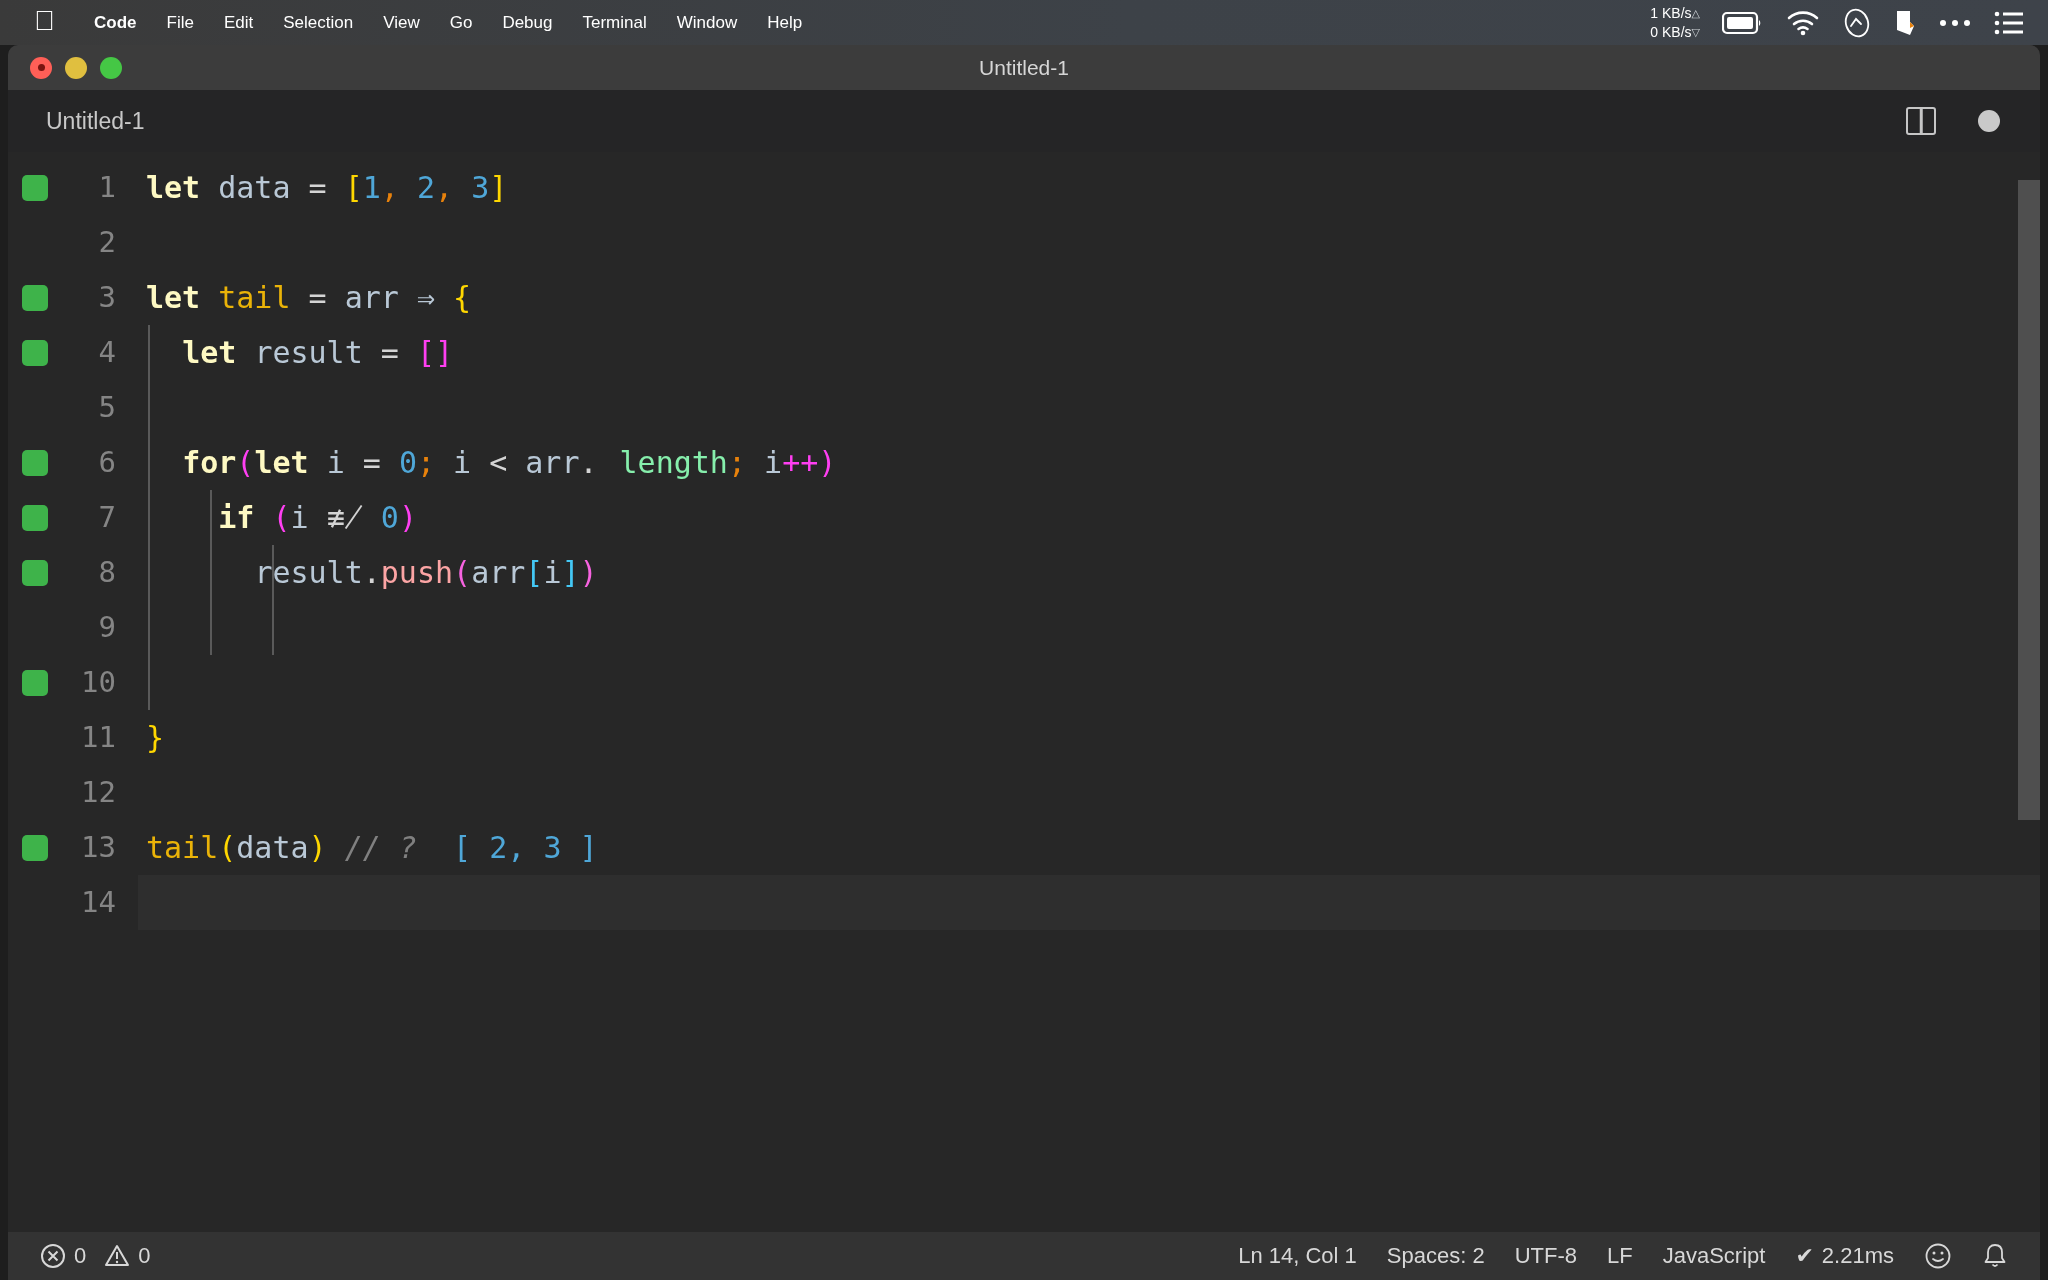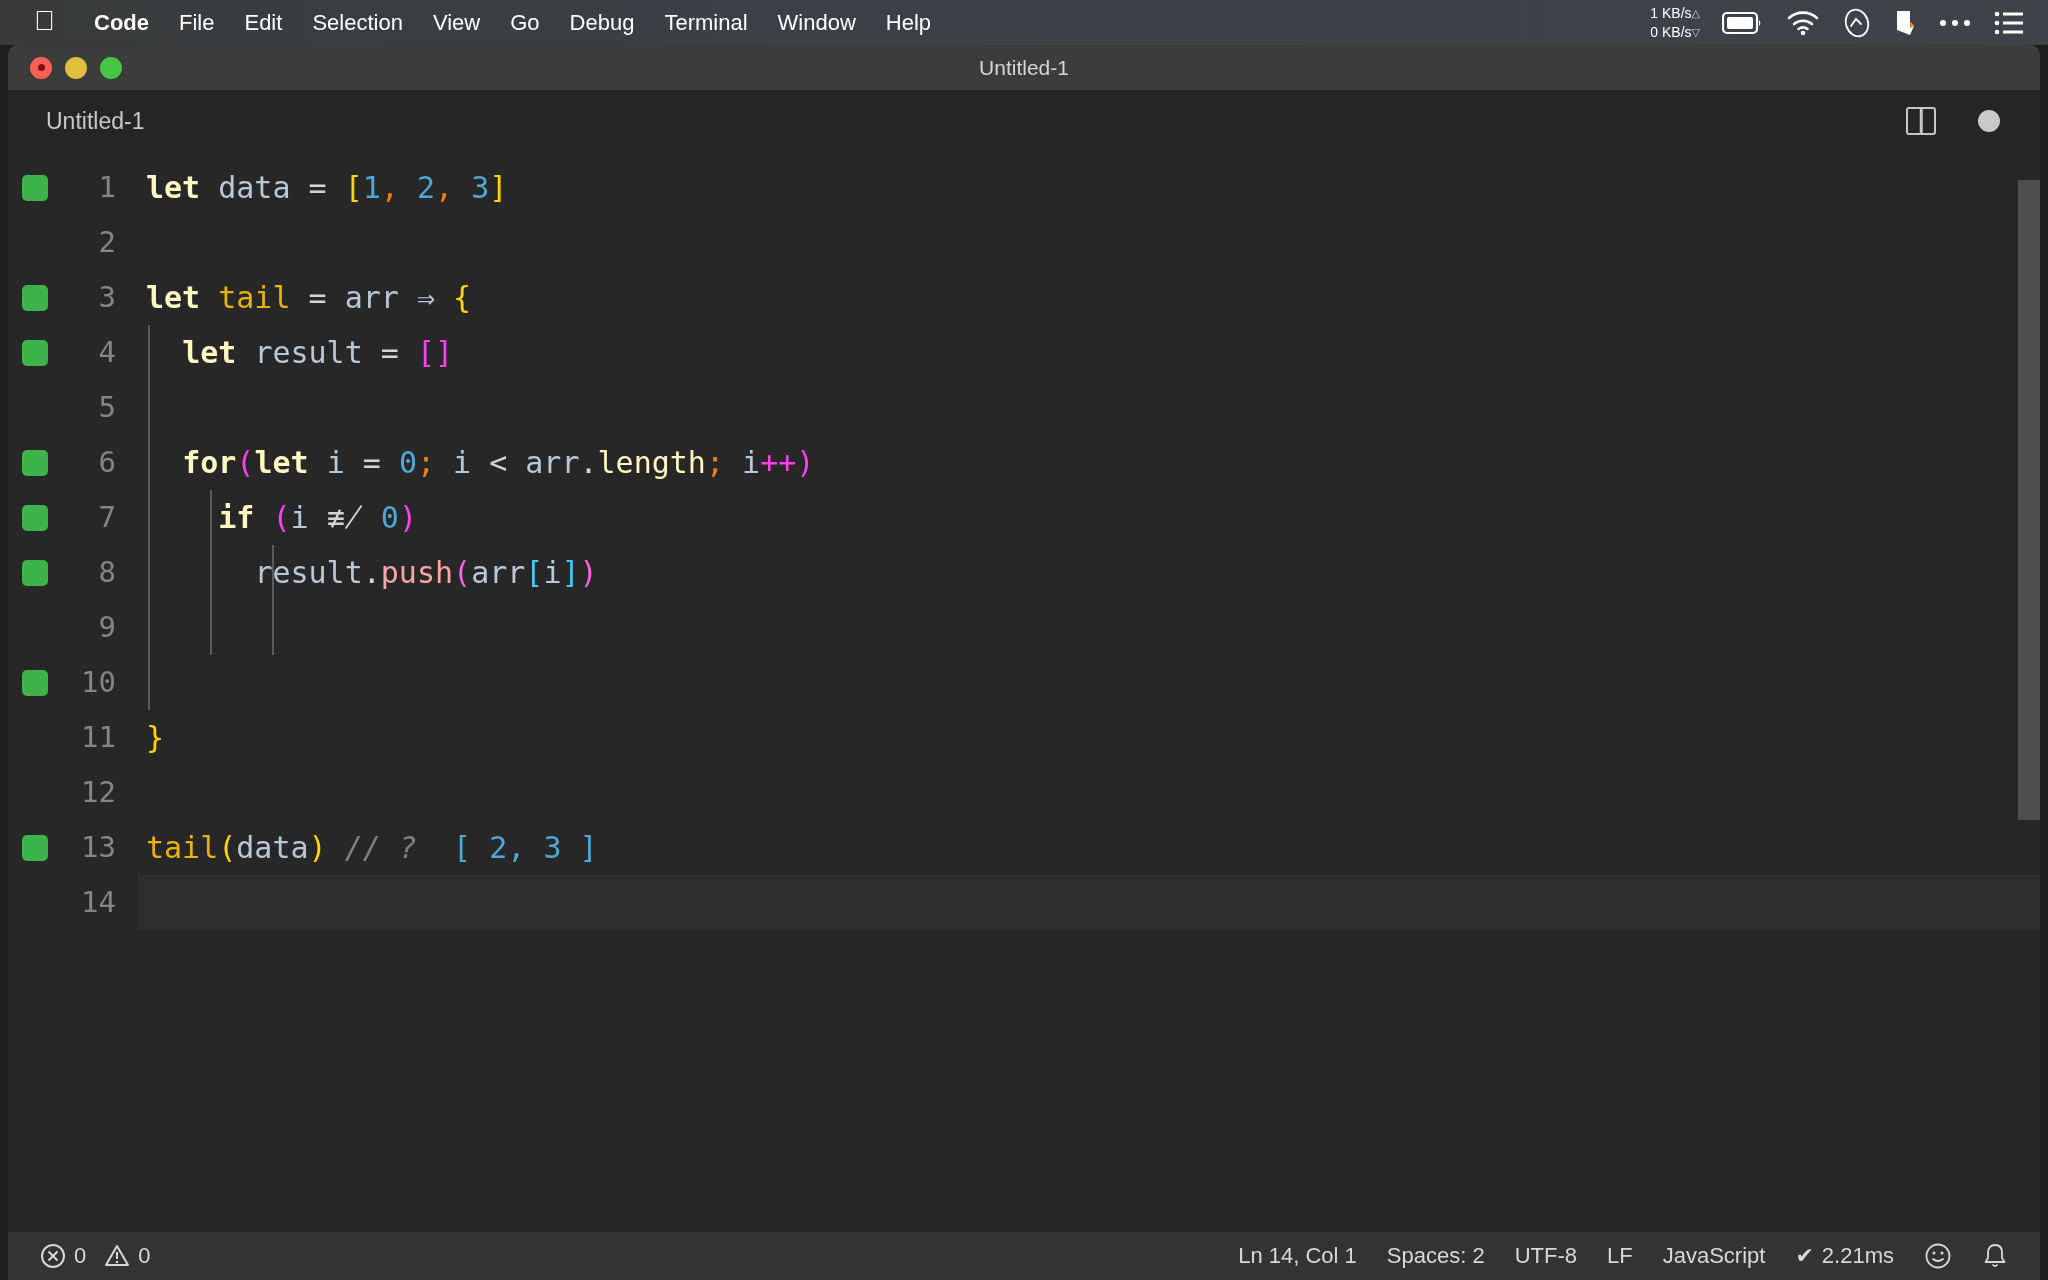--- a/index.html
+++ b/index.html
@@ -18,21 +18,21 @@
     display: flex; align-items: center;
     color: #ffffff;
   }
   .apple-logo {
     margin-left: 34px; margin-right: 24px;
     font-size: 28px; line-height: 1;
     display: flex; align-items: center;
     padding-bottom: 4px;
   }
   .menu-item {
-    font-size: 22px;
+    font-size: 17px;
     padding: 0 15px;
     color: #ffffff;
     white-space: nowrap;
   }
   .menu-item.bold { font-weight: bold; }
 
   .menubar-right {
     margin-left: auto;
     display: flex; align-items: center;
     padding-right: 24px;
@@ -161,21 +161,21 @@
   
   .t-kw      { color: #fef9c3; font-weight: bold; text-align: center; }
   .t-fn      { color: #eab308; }
   .t-var     { color: #b9c8d6; }
   .t-op      { color: #d4d4d4; }
   .t-num     { color: #4fa7d8; }
   .t-brk-y   { color: #ffd700; }
   .t-brk-m   { color: #ff3ff2; }
   .t-brk-c   { color: #44c8f5; }
   .t-brk-mag { color: #f763e0; }
-  .t-prop    { color: #fef9c3; }
+  .t-prop    { color: #86efac; margin-left: 22px; }
   .t-method  { color: #fca5a5; }
   .t-comment { color: #808080; font-style: italic; }
   .t-arrow   { color: #b9c8d6; }
   .t-semi    { color: #e8820c; }
 
   
   .vscroll {
     position: absolute;
     right: 0; top: 0;
     width: 22px; height: 100%;

